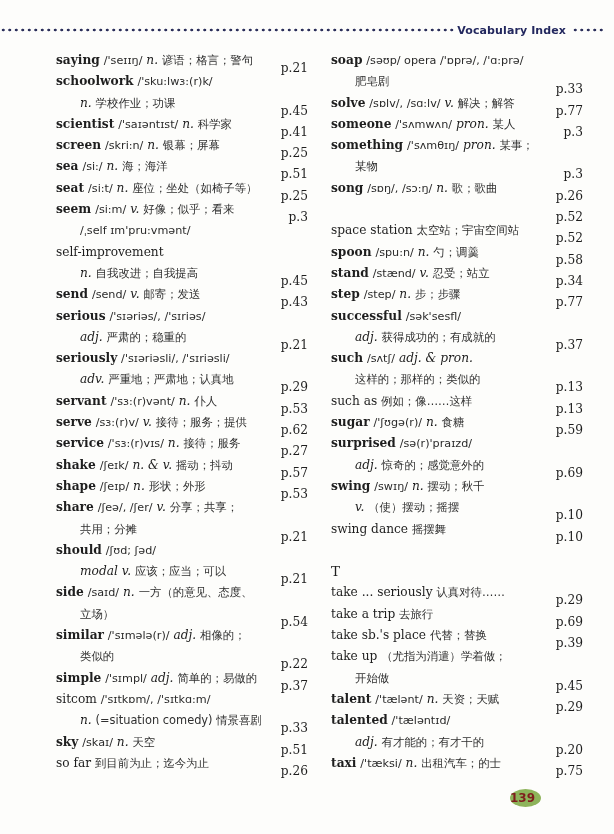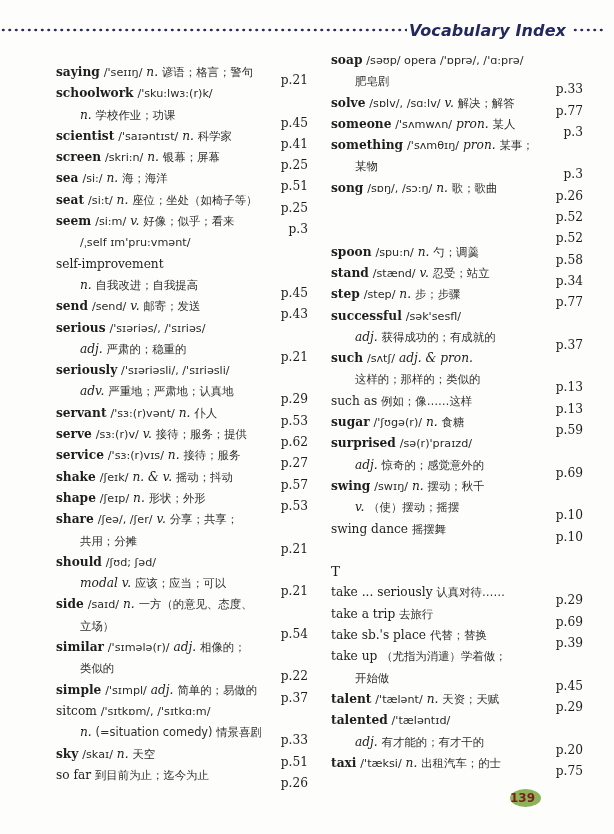--- a/index.html
+++ b/index.html
@@ -16,25 +16,25 @@
     }
     .dots {
       height: 4px; flex: 1;
       background-image: radial-gradient(circle, #2b2f5a 1.3px, transparent 1.6px);
       background-size: 6.5px 4px;
       background-repeat: repeat-x;
     }
     .dots.right { flex: 0 0 34px; margin-left: 6px; margin-right: 8px; }
     .header-title {
       font-family: "DejaVu Sans", "Liberation Sans", sans-serif;
-      font-weight: bold; font-size: 16px; color: #23285e;
-      letter-spacing: 0.1px; padding-left: 2px; white-space: nowrap; font-style: italic;
+      font-weight: bold; font-size: 11px; color: #23285e;
+      letter-spacing: 0.1px; padding-left: 2px; white-space: nowrap;
     }
     .col { position: absolute; top: 50px; }
-    .col.left { left: 56px; width: 252px; margin-top: 12px; }
+    .col.left { left: 56px; width: 252px; }
     .col.right { left: 331px; width: 252px; }
     .line {
       height: 21.3px; line-height: 21.3px; font-size: 12.2px;
       position: relative; white-space: nowrap;
     }
     .line .text { display: inline-block; }
     .line.indent .text { padding-left: 24px; }
     .line .page { position: absolute; right: 0; top: 8px; }
     .hw { font-weight: bold; }
     .phon { font-family: "DejaVu Sans", "Liberation Sans", sans-serif; font-size: 11.2px; color: #2a2a2a; }
@@ -96,21 +96,21 @@
   </div>
 <div class="col right" id="col-right">
     <div class="line"><span class="text"><span class="hw">soap</span> <span class="phon">/səʊp/ opera /'ɒprə/, /'ɑ:prə/</span></span></div>
     <div class="line indent"><span class="text"><span class="cn">肥皂剧</span></span><span class="page">p.33</span></div>
     <div class="line"><span class="text"><span class="hw">solve</span> <span class="phon">/sɒlv/, /sɑ:lv/</span> <span class="pos">v.</span> <span class="cn">解决；解答</span></span><span class="page">p.77</span></div>
     <div class="line"><span class="text"><span class="hw">someone</span> <span class="phon">/'sʌmwʌn/</span> <span class="pos">pron.</span> <span class="cn">某人</span></span><span class="page">p.3</span></div>
     <div class="line"><span class="text"><span class="hw">something</span> <span class="phon">/'sʌmθɪŋ/</span> <span class="pos">pron.</span> <span class="cn">某事；</span></span></div>
     <div class="line indent"><span class="text"><span class="cn">某物</span></span><span class="page">p.3</span></div>
     <div class="line"><span class="text"><span class="hw">song</span> <span class="phon">/sɒŋ/, /sɔ:ŋ/</span> <span class="pos">n.</span> <span class="cn">歌；歌曲</span></span><span class="page">p.26</span></div>
     <div class="line"><span class="page">p.52</span></div>
-    <div class="line"><span class="page">p.52</span></div>
+    <div class="line"><span class="text"><span>space station</span> <span class="cn">太空站；宇宙空间站</span></span><span class="page">p.52</span></div>
     <div class="line"><span class="text"><span class="hw">spoon</span> <span class="phon">/spu:n/</span> <span class="pos">n.</span> <span class="cn">勺；调羹</span></span><span class="page">p.58</span></div>
     <div class="line"><span class="text"><span class="hw">stand</span> <span class="phon">/stænd/</span> <span class="pos">v.</span> <span class="cn">忍受；站立</span></span><span class="page">p.34</span></div>
     <div class="line"><span class="text"><span class="hw">step</span> <span class="phon">/step/</span> <span class="pos">n.</span> <span class="cn">步；步骤</span></span><span class="page">p.77</span></div>
     <div class="line"><span class="text"><span class="hw">successful</span> <span class="phon">/sək'sesfl/</span></span></div>
     <div class="line indent"><span class="text"><span class="pos">adj.</span> <span class="cn">获得成功的；有成就的</span></span><span class="page">p.37</span></div>
     <div class="line"><span class="text"><span class="hw">such</span> <span class="phon">/sʌtʃ/</span> <span class="pos">adj. &amp; pron.</span></span></div>
     <div class="line indent"><span class="text"><span class="cn">这样的；那样的；类似的</span></span><span class="page">p.13</span></div>
     <div class="line"><span class="text"><span>such as</span> <span class="cn">例如；像……这样</span></span><span class="page">p.13</span></div>
     <div class="line"><span class="text"><span class="hw">sugar</span> <span class="phon">/'ʃʊgə(r)/</span> <span class="pos">n.</span> <span class="cn">食糖</span></span><span class="page">p.59</span></div>
     <div class="line"><span class="text"><span class="hw">surprised</span> <span class="phon">/sə(r)'praɪzd/</span></span></div>

